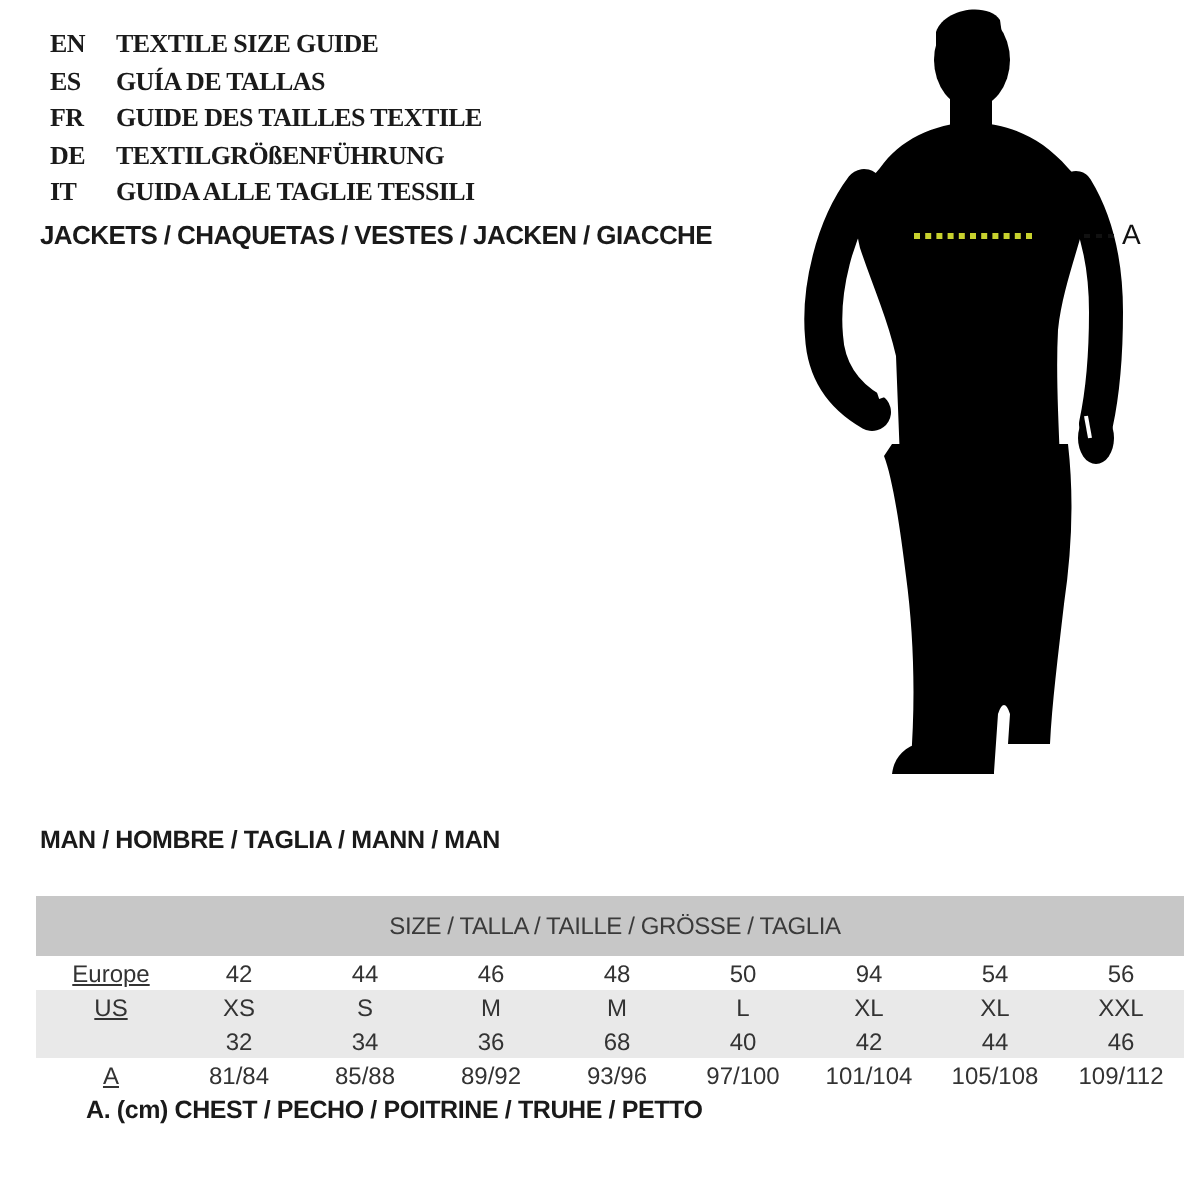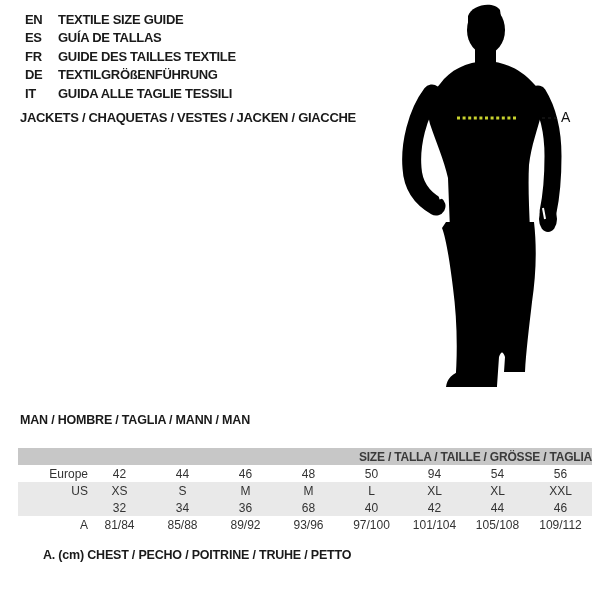--- a/index.html
+++ b/index.html
@@ -4,21 +4,21 @@
 <style>
   * { margin:0; padding:0; box-sizing:border-box; }
   html,body { width:600px; height:600px; }
   body {
     position:relative; overflow:hidden; background:#fff;
     font-family:"Liberation Sans", sans-serif;
     color:var(--text, #1a1a1a);
   }
   
   .lang-list { position:absolute; left:25px; top:12px; }
-  .lang-row { display:flex; height:18.4px; align-items:flex-start; }
+  .lang-row { display:flex; height:18.4px; align-items:flex-end;font-family:Liberation Serif, serif; }
   .lang-code { width:33px; font-size:13px; font-weight:700; letter-spacing:-0.3px; }
   .lang-label { font-size:13px; font-weight:700; letter-spacing:-0.3px; }
   
   .categories { position:absolute; left:20px; top:108px; }
   .category-line { font-size:13px; font-weight:700; letter-spacing:-0.3px; line-height:19px; white-space:nowrap; }
   
   .figure-wrap { position:absolute; left:402px; top:0; width:170px; height:400px; }
   .figure-wrap svg { display:block; width:170px; height:400px; }
   .sil { fill:var(--silhouette, #000); }
   .sil-stroke { stroke:var(--silhouette, #000); fill:none; }
@@ -26,26 +26,26 @@
     position:absolute; left:561px; top:109px; font-size:14px;
     letter-spacing:-0.2px; color:#111;
   }
   
   .section-title { position:absolute; left:20px; top:413px; font-size:12.5px; font-weight:700; letter-spacing:-0.2px; }
   
   .table-wrap { position:absolute; left:18px; top:448px; width:574px; }
   table { width:574px; border-collapse:collapse; table-layout:fixed; }
   col.lblcol { width:70px; }
   th {
-    background:var(--header-bg, #c7c7c7); height:17px; font-size:12px;
-    font-weight:700; text-align:right; padding-left:5px; color:#3a3a3a;
+    background:var(--header-bg, #c7c7c7); height:30px; font-size:12px;
+    font-weight:400; text-align:center; padding-left:5px; color:#3a3a3a;
     letter-spacing:-0.2px; white-space:nowrap;
   }
   td { height:17px; font-size:12px; color:#333; text-align:center; white-space:nowrap; }
-  td.lbl { text-align:right; padding-left:5px; }
+  td.lbl { text-align:center; padding-left:5px;text-decoration:underline; }
   tr.shaded td { background:var(--row-shaded-bg, #e9e9e9); }
   
   .footnote { position:absolute; left:20px; top:548px; font-size:12.5px; font-weight:700; letter-spacing:-0.2px;margin-left:23px; }
 </style>
 </head>
 <body>
 
 <div class="lang-list">
   <div class="lang-row">
     <span class="lang-code">EN</span>

